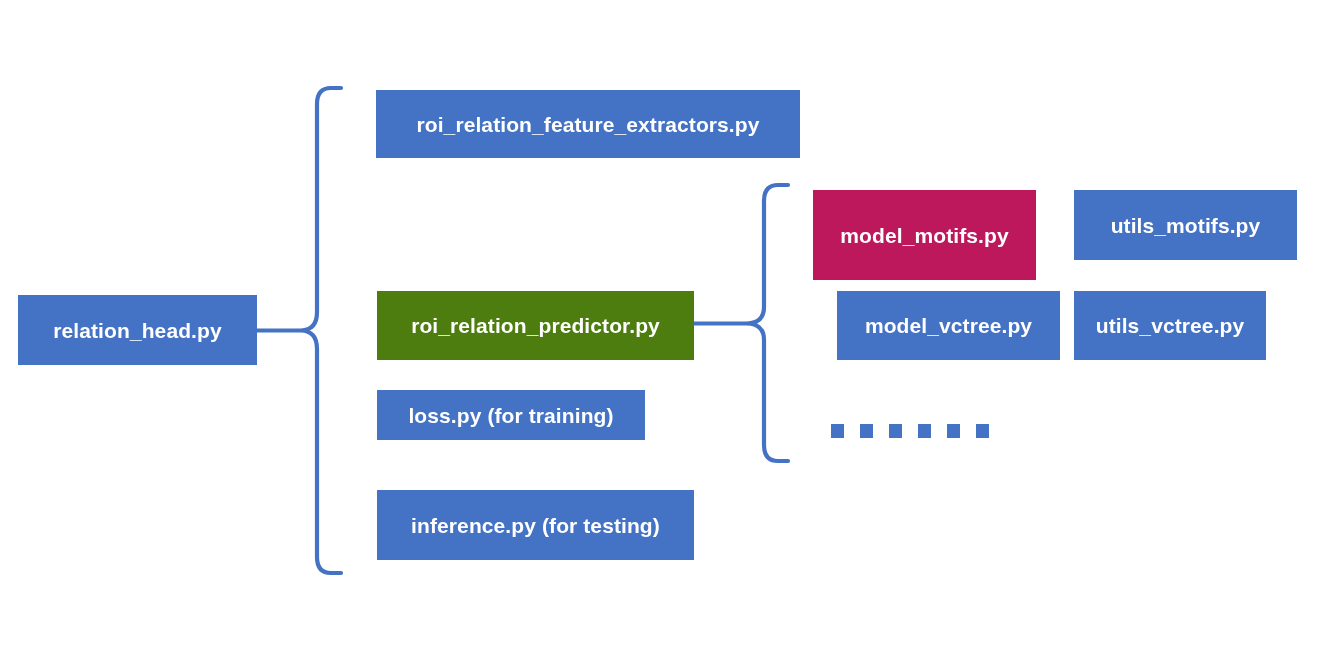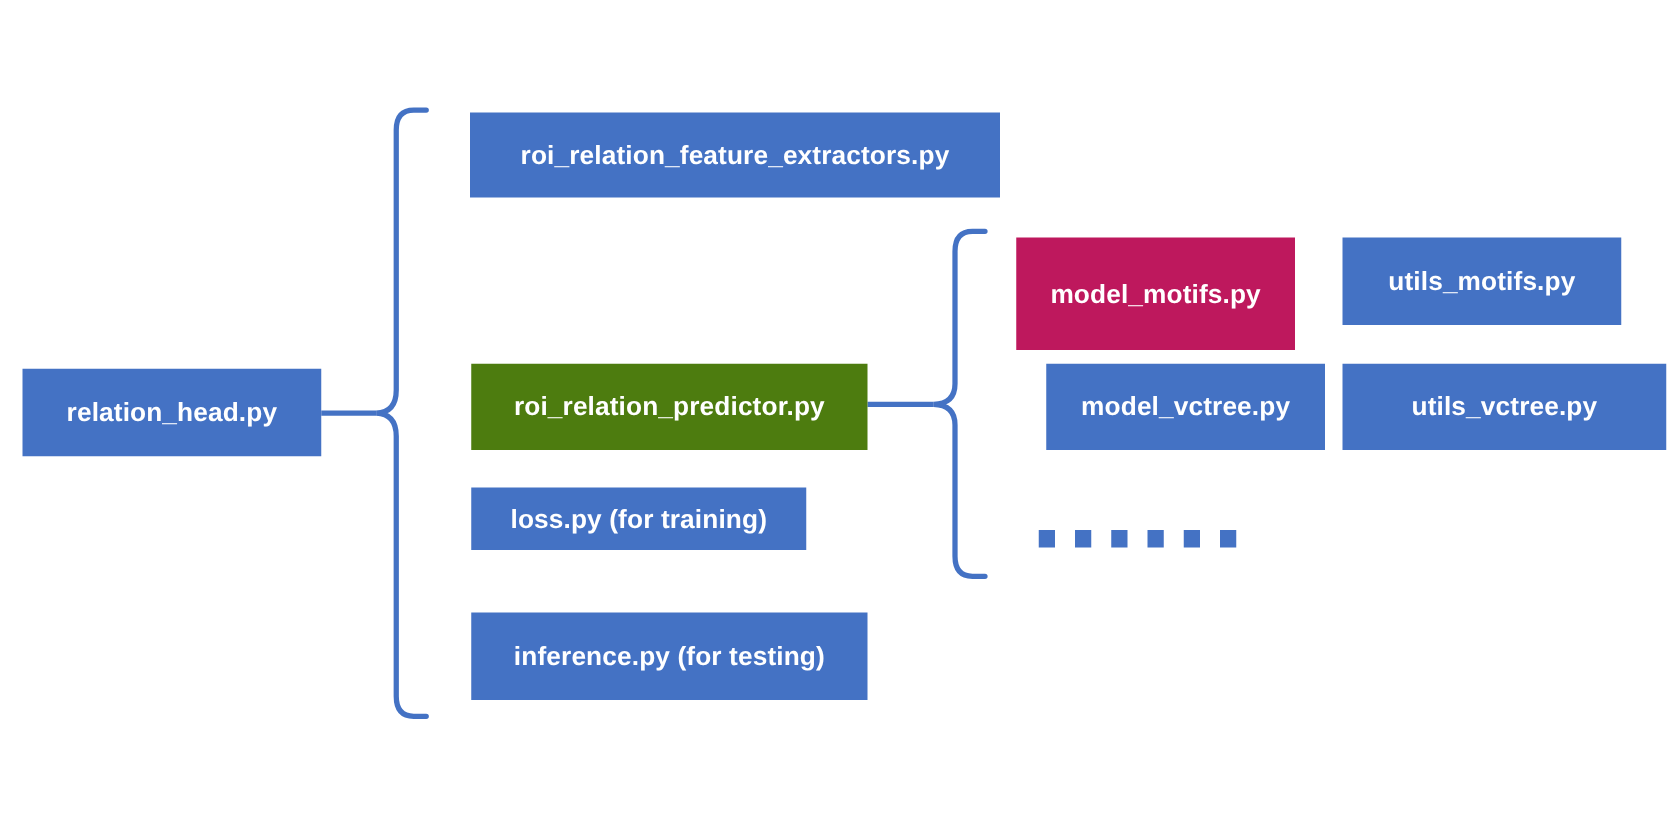--- a/index.html
+++ b/index.html
@@ -68,21 +68,21 @@
   </svg>
 
   <div class="node-box" style="left: 376px; top: 90px; width: 424px; height: 68px; background: rgb(68, 114, 196); color: rgb(255, 255, 255);">roi_relation_feature_extractors.py</div>
   <div class="node-box" style="left: 377px; top: 291px; width: 317px; height: 69px; background: #4d7c0f; color: rgb(255, 255, 255);">roi_relation_predictor.py</div>
   <div class="node-box" style="left: 377px; top: 390px; width: 268px; height: 50px; background: rgb(68, 114, 196); color: rgb(255, 255, 255);">loss.py (for training)</div>
   <div class="node-box" style="left: 377px; top: 490px; width: 317px; height: 70px; background: rgb(68, 114, 196); color: rgb(255, 255, 255);">inference.py (for testing)</div>
 
   <div class="node-box" style="left: 813px; top: 190px; width: 223px; height: 90px; background: #be185d; color: rgb(255, 255, 255);">model_motifs.py</div>
   <div class="node-box" style="left: 1074px; top: 190px; width: 223px; height: 70px; background: rgb(68, 114, 196); color: rgb(255, 255, 255);">utils_motifs.py</div>
   <div class="node-box" style="left: 813px; top: 291px; width: 223px; height: 69px; background: rgb(68, 114, 196); color: rgb(255, 255, 255); margin-left: 24px;">model_vctree.py</div>
-  <div class="node-box" style="left: 1074px; top: 291px; width: 259px; height: 69px; background: rgb(68, 114, 196); color: rgb(255, 255, 255);">utils_vctree.py</div>
+  <div class="node-box" style="left: 1074px; top: 291px; width: 192px; height: 69px; background: rgb(68, 114, 196); color: rgb(255, 255, 255);">utils_vctree.py</div>
 
   <div class="dots-row" id="ellipsis-dots" style="left: 831px; top: 424px;">
       <span class="dot" style="background: rgb(68, 114, 196);"></span>
       <span class="dot" style="background: rgb(68, 114, 196);"></span>
       <span class="dot" style="background: rgb(68, 114, 196);"></span>
       <span class="dot" style="background: rgb(68, 114, 196);"></span>
       <span class="dot" style="background: rgb(68, 114, 196);"></span>
       <span class="dot" style="background: rgb(68, 114, 196);"></span>
     </div>
 

